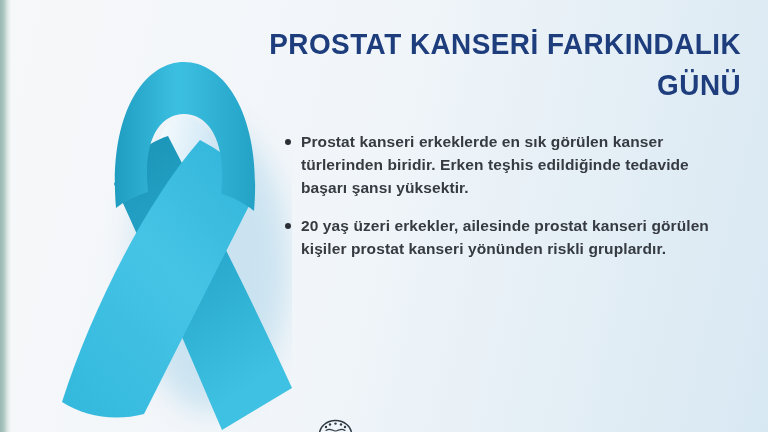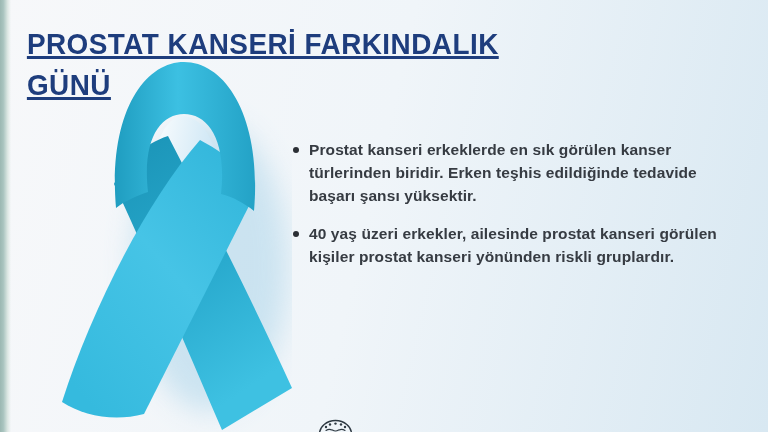--- a/index.html
+++ b/index.html
@@ -19,30 +19,29 @@
     font-family:"Liberation Sans", sans-serif;
     background:
       linear-gradient(103deg, var(--background_left) 0%, #f0f5f9 48%, var(--background_right) 100%);
   }
   .edge-strip{
     position:absolute;left:0;top:0;width:11px;height:432px;
     background:linear-gradient(to right, #9bb8b2 0%, var(--edge_strip) 30%, #dde8e4 70%, rgba(255,255,255,0) 100%);
   }
   .poster-title{
     position:absolute;top:3px;left:0;width:768px;
-    text-align:left;color:var(--title);
+    text-align:right;color:var(--title);
     font-weight:700;font-size:30px;line-height:41px;
     letter-spacing:.5px;
-    text-decoration:underline;
   }
   .title-line{display:block;transform:scaleX(.93);transform-origin:50% 50%;}
   .ribbon-wrap{position:absolute;left:52px;top:56px;width:240px;height:380px;}
   .bullet-list{
     position:absolute;left:283px;top:130px;width:456px;
-    margin:8px;padding:0;list-style:none;
+    margin:0;padding:0;list-style:none;
     color:var(--body_text);font-size:15.5px;line-height:23px;font-weight:700;
     letter-spacing:.1px;
   }
   .bullet-item{position:relative;padding-left:18px;margin-bottom:15px;}
   .bullet-item::before{
     content:"";position:absolute;left:2px;top:8.5px;width:6px;height:6px;
     border-radius:50%;background:#2b2f35;
   }
   .emblem-wrap{position:absolute;left:318px;top:418px;width:36px;height:30px;}
 </style>
@@ -85,21 +84,21 @@
     <ellipse cx="158" cy="210" rx="78" ry="145" fill="#9ccde6" opacity="0.45" filter="url(#soft)"></ellipse>
     <path d="M 97,134 C 100,92 112,60 132,60 C 152,62 168,90 169,136 L 120,170 Z" fill="url(#sheen)"></path>
     <path d="M 62,128 C 72,106 92,88 116,80 C 160,165 205,255 240,332 L 170,374 C 133,288 94,196 62,128 Z" fill="url(#backBand)"></path>
     <path d="M 148,84 C 182,102 199,122 203,138 L 92,358 C 62,366 32,360 10,346 C 38,258 92,148 148,84 Z" fill="url(#frontBand)"></path>
     <path d="M 64,152 C 56,58 92,6 132,6 C 174,6 210,62 202,155 C 192,147 181,141 169,138 C 175,84 156,58 132,58 C 108,58 90,84 96,136 C 84,140 73,145 64,152 Z" fill="url(#loopBand)"></path>
   </svg>
 </div>
 
 <ul class="bullet-list">
   <li class="bullet-item">Prostat kanseri erkeklerde en sık görülen kanser türlerinden biridir. Erken teşhis edildiğinde tedavide başarı şansı yüksektir.</li>
-  <li class="bullet-item">40 yaş üzeri erkekler, ailesinde prostat kanseri görülen kişiler prostat kanseri yönünden riskli gruplardır.</li>
+  <li class="bullet-item">20 yaş üzeri erkekler, ailesinde prostat kanseri görülen kişiler prostat kanseri yönünden riskli gruplardır.</li>
 </ul>
 
 <div class="emblem-wrap">
   <svg width="36" height="30" viewBox="0 0 36 30" xmlns="http://www.w3.org/2000/svg">
     <ellipse cx="17.5" cy="16" rx="16" ry="13.5" fill="none" stroke="#2e3942" stroke-width="1.4"></ellipse>
     <circle cx="8" cy="9" r="1.2" fill="#2e3942"></circle>
     <circle cx="12" cy="6.5" r="1.2" fill="#2e3942"></circle>
     <circle cx="17.5" cy="5.6" r="1.2" fill="#2e3942"></circle>
     <circle cx="23" cy="6.5" r="1.2" fill="#2e3942"></circle>
     <circle cx="27" cy="9" r="1.2" fill="#2e3942"></circle>

